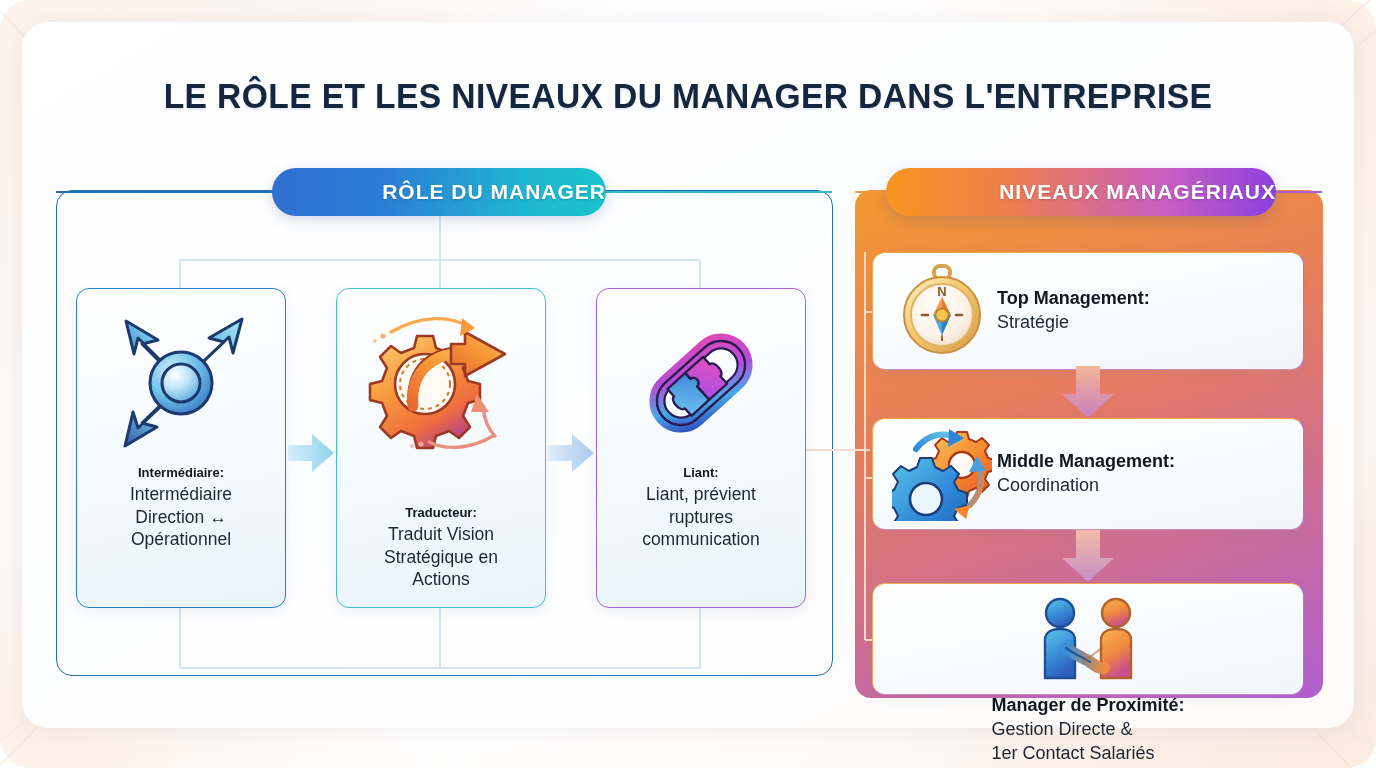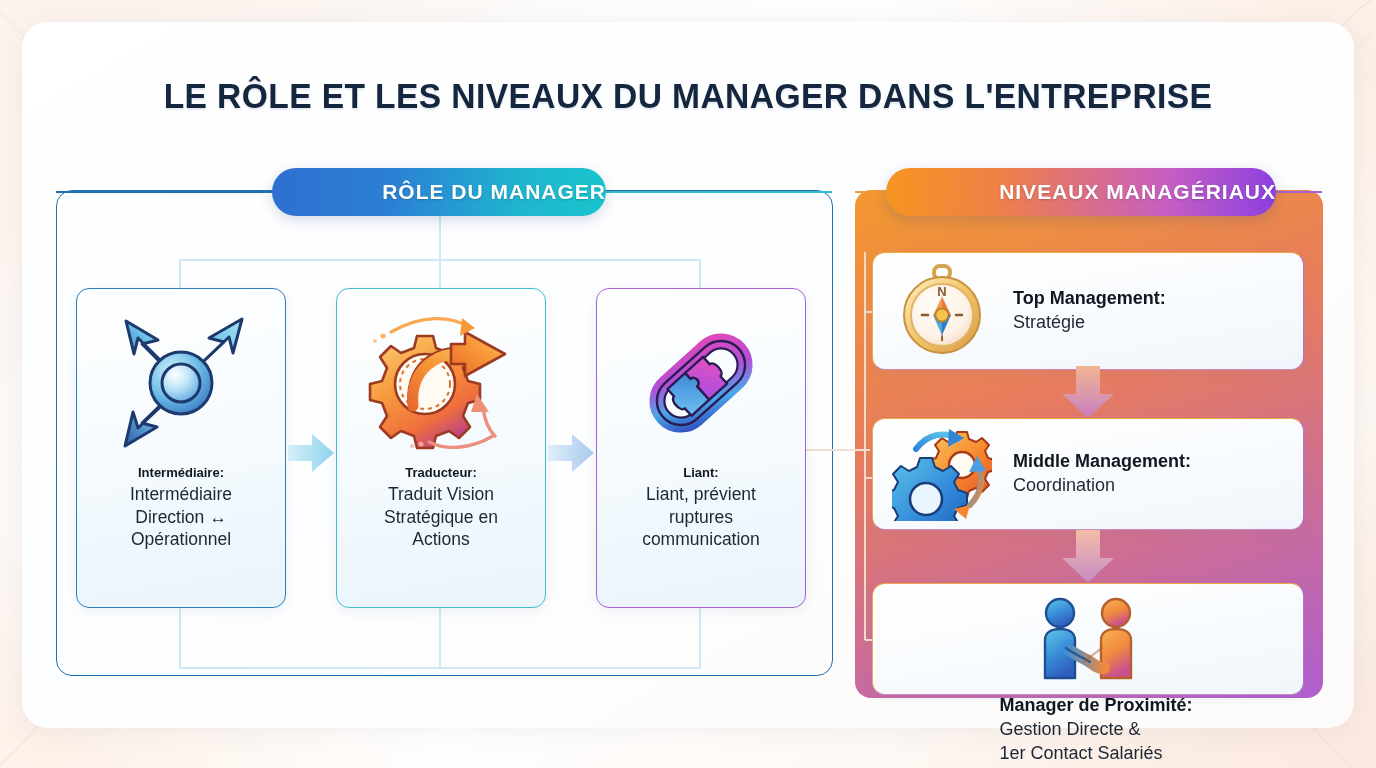--- a/index.html
+++ b/index.html
@@ -17,20 +17,21 @@
   #canvas {
     position: relative;
     width: 1376px;
     height: 768px;
     background:
       radial-gradient(ellipse 900px 700px at 3% 12%, #fdf3ec 0%, rgba(253,243,236,0) 62%),
       radial-gradient(ellipse 760px 620px at 97% 8%, #fdeee4 0%, rgba(253,238,228,0) 60%),
       radial-gradient(ellipse 700px 520px at 96% 96%, #fbeadf 0%, rgba(251,234,223,0) 62%),
       radial-gradient(ellipse 640px 520px at 4% 95%, #fdf1e8 0%, rgba(253,241,232,0) 62%),
       linear-gradient(140deg, #fbf4ee 0%, #fdfdfe 28%, #ffffff 55%, #fcf2ea 100%);
+    border-radius: 30px;
   }
 
   
   .swoosh {
     position: absolute;
     pointer-events: none;
     opacity: .55;
   }
   .swoosh.tr { top: -40px; right: -60px; width: 340px; height: 300px; }
   .swoosh.br { bottom: -50px; right: -40px; width: 300px; height: 260px; }
@@ -136,21 +137,21 @@
     width: 208px;
     height: 318px;
     border-radius: 13px;
     background: linear-gradient(170deg, #ffffff 0%, #f4fafe 55%, #eaf4fb 100%);
     box-shadow: 0 3px 12px rgba(110,140,180,0.13);
     display: flex;
     flex-direction: column;
     align-items: center;
   }
   #rcard1 { left: 76px; border: 1.6px solid #2a7fc4; }
-  #rcard2 { left: 336px; border: 1.6px solid #3fc0cb; }
+  #rcard2 { left: 336px; border: 1.6px solid #3fc0cb; gap: 40px; }
   #rcard3 { left: 596px; border: 1.6px solid #a861d2; }
 
   .rcard .icon-wrap {
     margin-top: 14px;
     width: 170px;
     height: 160px;
     display: flex;
     align-items: center;
     justify-content: center;
   }
@@ -198,21 +199,21 @@
 
   .lcard .licon {
     width: 110px;
     height: 92px;
     flex: 0 0 110px;
     display: flex;
     align-items: center;
     justify-content: center;
   }
   .lcard .ltxt {
-    margin-left: 16px;
+    margin-left: 0;
     line-height: 1.32;
     font-size: 18px;
     color: #1d2733;
   }
   .lcard .ltxt b {
     display: block;
     font-size: 18px;
     font-weight: 700;
     color: #0f1720;
   }

